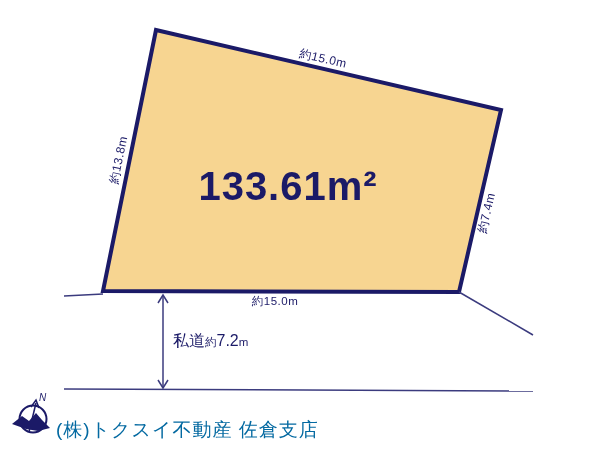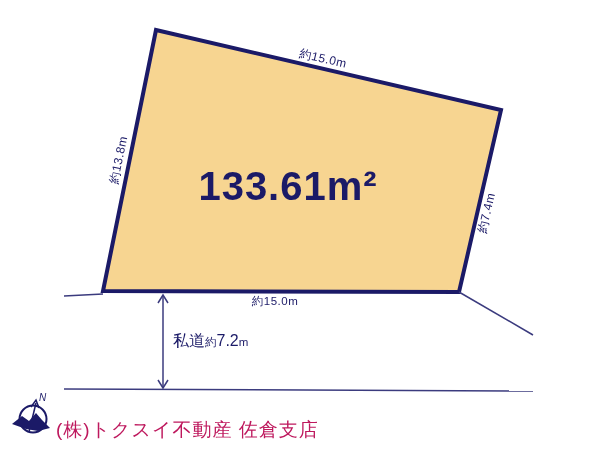--- a/index.html
+++ b/index.html
@@ -27,21 +27,21 @@
     font-size:40px;font-weight:600;letter-spacing:1px;
   }
   .road-label{
     position:absolute;left:173px;top:331px;
     color:#1b1a67;white-space:nowrap;
   }
   .road-label .big{font-size:16px;}
   .road-label .small{font-size:11.5px;}
   .watermark{
     position:absolute;left:56px;top:417px;
-    font-size:19px;color:#be185d;letter-spacing:1px;
+    font-size:19px;color:#0369a1;letter-spacing:1px;
     white-space:nowrap;
   }
   .compass-n{font-size:10px;font-style:italic;fill:#1b1a67;}
 </style>
 </head>
 <body>
 
 <div class="canvas">
 
   <svg width="600" height="450" viewBox="0 0 600 450">

